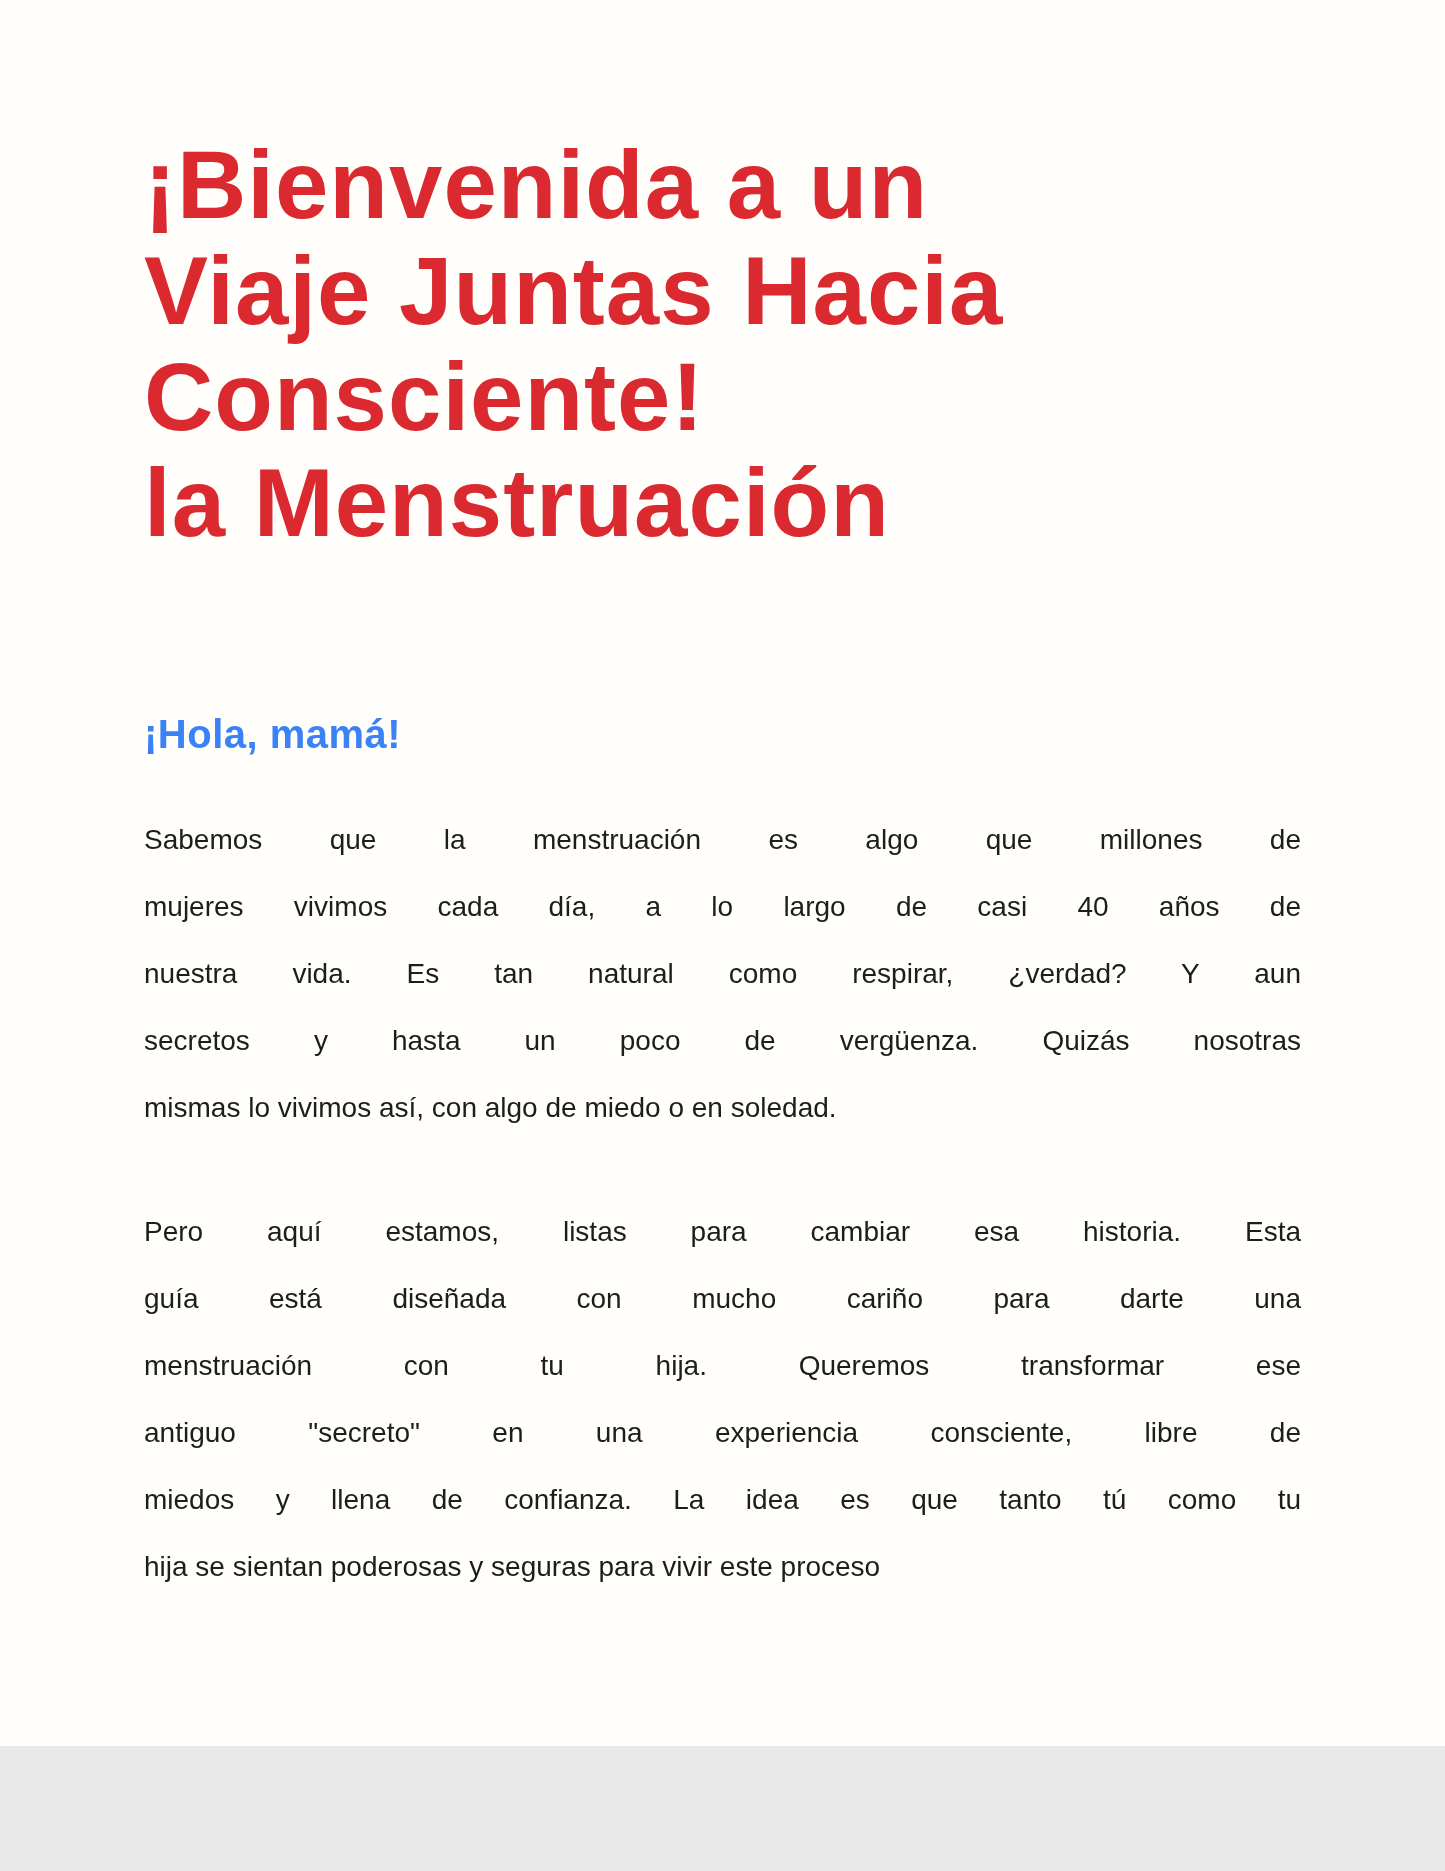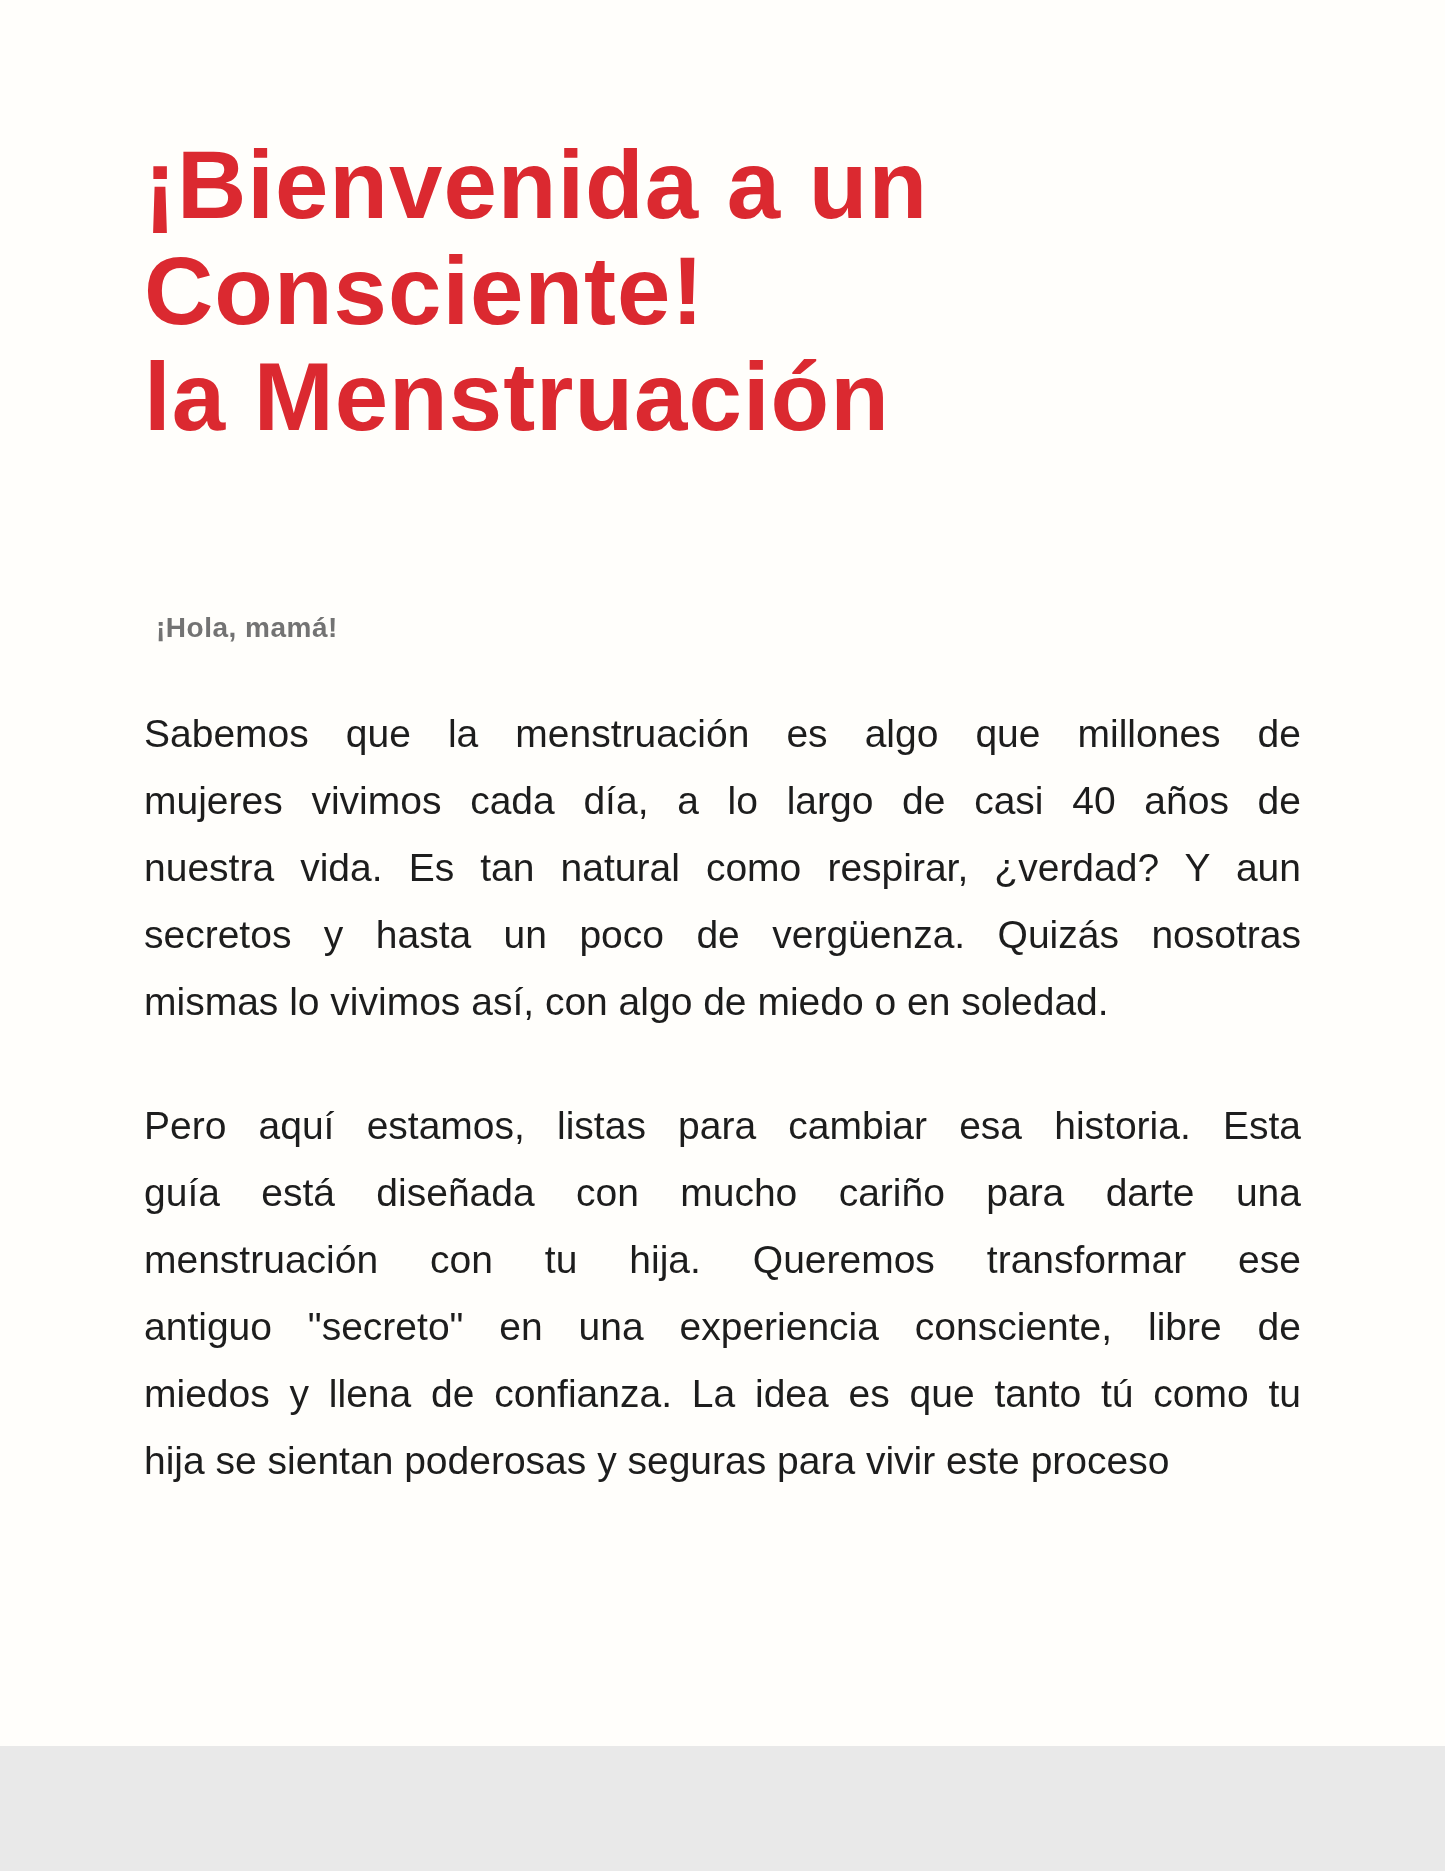--- a/index.html
+++ b/index.html
@@ -24,51 +24,52 @@
     color: #db2930;
     font-size: 96px;
     line-height: 106px;
     font-weight: 800;
     letter-spacing: 1px;
   }
   h1.title .h1-line {
     display: block;
   }
   h2.greeting {
-    margin: 152px 0 46px 12px;
-    color: #737373;
-    font-size: 28px;
+    margin: 152px 0 46px 0;
+    color: #3b82f6;
+    font-size: 40px;
     line-height: 52px;
     font-weight: 700;
     letter-spacing: 0.5px;
   }
   .paragraph {
     margin: 0 0 57px 0;
     color: #1d1d1d;
-    font-size: 39px;
+    font-size: 28px;
     font-weight: 400;
   }
   .paragraph .line {
     line-height: 67px;
     white-space: nowrap;
     text-align: justify;
     text-align-last: justify;
   }
   .paragraph .line.last {
     text-align-last: left;
   }
 </style>
 </head>
 <body>
 
 <div class="page">
   <div class="content">
 
     <h1 class="title">
       <span class="h1-line">¡Bienvenida a un</span>
+      <span class="h1-line">Viaje Juntas Hacia</span>
       <span class="h1-line">Consciente!</span>
       <span class="h1-line">la Menstruación</span>
     </h1>
 
     <h2 class="greeting">¡Hola, mamá!</h2>
 
     <div class="paragraph">
       <div class="line">Sabemos que la menstruación es algo que millones de</div>
       <div class="line">mujeres vivimos cada día, a lo largo de casi 40 años de</div>
       <div class="line">nuestra vida. Es tan natural como respirar, ¿verdad? Y aun</div>

